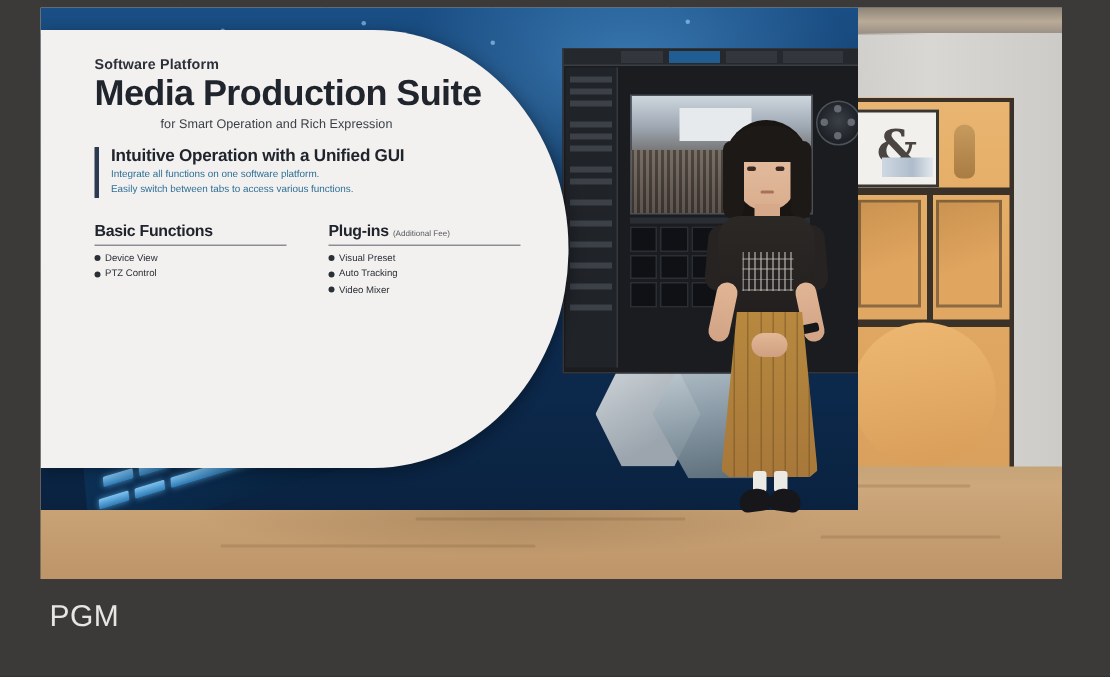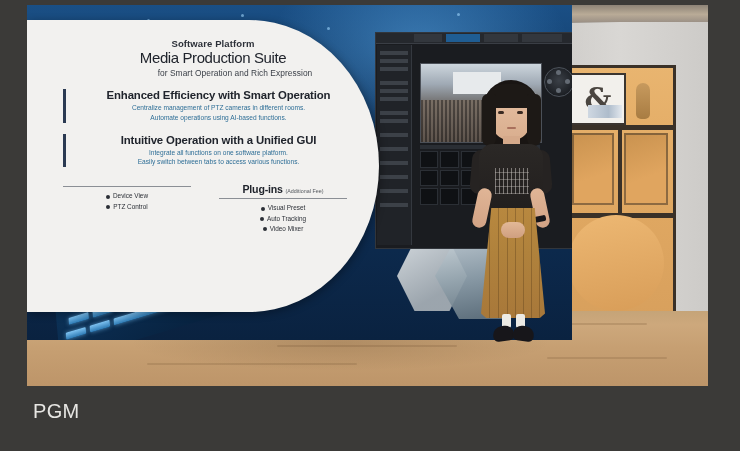--- a/index.html
+++ b/index.html
@@ -311,32 +311,31 @@
     background: #f2f1ef;
     
     border-radius: 0 130px 130px 0 / 0 146px 146px 0;
     box-shadow: 2px 2px 9px rgba(0,0,0,0.32);
     overflow: hidden;
   }
   .slide-inner {
     position: absolute;
     left: 36px; top: 18px;
     width: 300px;
-    text-align: center;
   }
   .eyebrow {
     font-size: 9.5px;
     font-weight: bold;
     color: #2c3038;
     letter-spacing: 0.1px;
     margin: 0 0 1px 0;
   }
   .slide-title {
-    font-size: 15px;
-    font-weight: normal;
+    font-size: 24px;
+    font-weight: bold;
     color: #20242c;
     letter-spacing: -0.4px;
     margin: 0;
     line-height: 1.05;
   }
   .slide-subtitle {
     font-size: 8.4px;
     color: #3a3f47;
     margin: 2px 0 0 44px;
     letter-spacing: 0.05px;
@@ -748,35 +747,33 @@
       <div class="p-shoe-l"></div>
       <div class="p-shoe-r"></div>
     </div>
 
     <div id="slide">
       <div class="slide-inner">
         <div class="eyebrow">Software Platform</div>
         <div class="slide-title">Media Production Suite</div>
         <div class="slide-subtitle">for Smart Operation and Rich Expression</div>
 
-        <div class="feature">
-          <div class="feature-title">Enhanced Efficiency with Smart Operation</div>
-          <div class="feature-line">Centralize management of PTZ cameras in different rooms.</div>
-          <div class="feature-line">Automate operations using AI-based functions.</div>
-        </div>
 
 
         <div class="feature">
           <div class="feature-title">Intuitive Operation with a Unified GUI</div>
           <div class="feature-line">Integrate all functions on one software platform.</div>
           <div class="feature-line">Easily switch between tabs to access various functions.</div>
         </div>
 
         <div class="columns">
           <div class="col">
+            <div class="col-head">
+              <span>Basic Functions</span>
+            </div>
             <div class="col-rule"></div>
             <div class="col-item"><span class="dot"></span><span>Device View</span></div>
             <div class="col-item"><span class="dot"></span><span>PTZ Control</span></div>
           </div>
 
           <div class="col">
             <div class="col-head">
               <span>Plug-ins</span>
               <span class="note">(Additional Fee)</span>
             </div>

